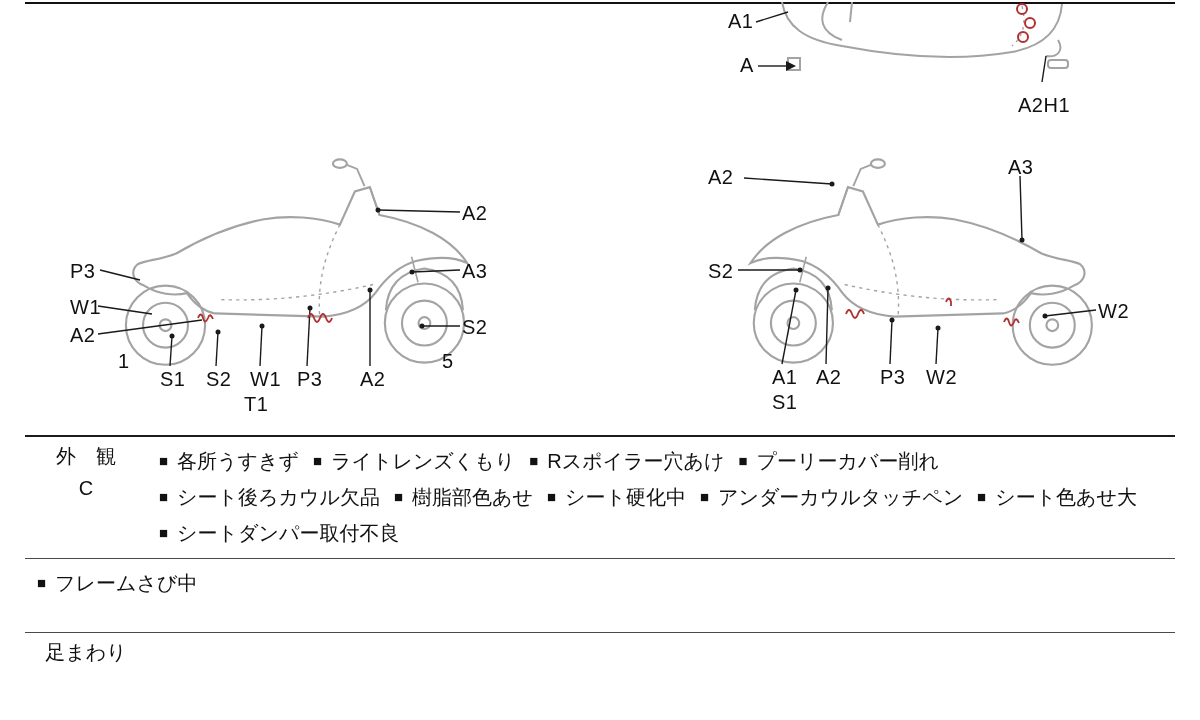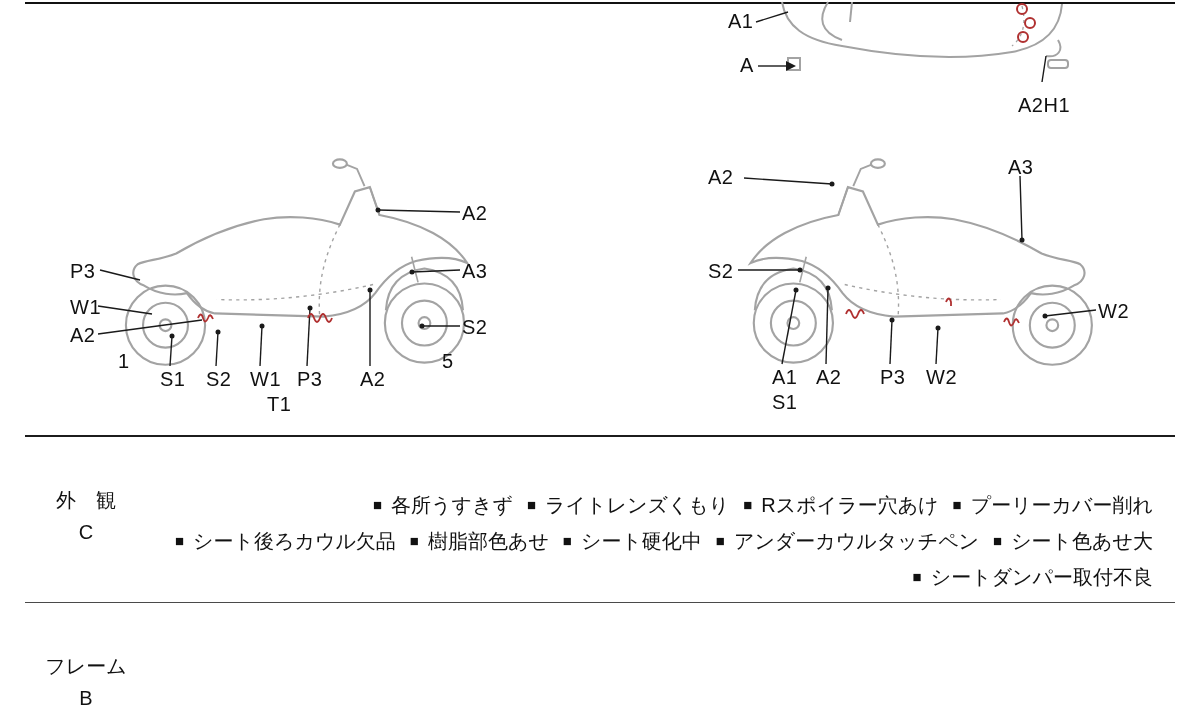--- a/index.html
+++ b/index.html
@@ -13,29 +13,29 @@
   .diagram svg{position:absolute;left:0;top:0;}
   .dlabel{
     position:absolute;font-size:20px;line-height:22px;color:#111;
     white-space:nowrap;letter-spacing:0.5px;text-align:right;
   }
   
   .insp-table{
     position:absolute;left:25px;right:25px;top:435px;
     border-top:2px solid #1c1c1c;
   }
-  .t-row{display:flex;border-bottom:1.5px solid #4a4a4a;align-items:flex-start;margin-top:44px;}
+  .t-row{display:flex;border-bottom:1.5px solid #4a4a4a;align-items:flex-start;}
   .t-row.r0{min-height:108px;}
   .t-row.r1{min-height:78px;}
   .t-row.r2{min-height:73px;}
   .t-row.r3{min-height:60px;border-bottom:none;}
   .t-cat{width:122px;flex:0 0 122px;text-align:center;padding-top:6px;}
   .t-cat-name{font-size:20px;}
   .t-cat-grade{font-size:20px;margin-top:7px;}
-  .t-items{flex:1;padding:7px 8px 6px 12px;font-size:20px;line-height:34px;text-align:right;}
+  .t-items{flex:1;padding:7px 8px 6px 12px;font-size:20px;line-height:34px;}
   .t-item{display:inline;margin-right:14px;white-space:nowrap;}
   .t-item .t-bullet{font-size:15px;margin-right:9px;position:relative;top:-2px;}
 </style>
 </head>
 <body>
 
 <svg width="0" height="0" style="position:absolute">
   <defs>
     <g id="scooter-art" stroke="#a3a3a3" fill="none" stroke-width="2">
       <circle cx="290" cy="160" r="37"></circle>
@@ -126,21 +126,21 @@
       <path d="M 248,168 q 3,-8 6,0 q 3,8 6,0 q 3,-8 6,0 q 3,8 6,0"></path>
     </g>
   </svg>
   <div class="dlabel" style="left:10px;top:110px">P3</div>
   <div class="dlabel" style="left:10px;top:146px">W1</div>
   <div class="dlabel" style="left:10px;top:174px">A2</div>
   <div class="dlabel" style="left:58px;top:200px">1</div>
   <div class="dlabel" style="left:100px;top:218px">S1</div>
   <div class="dlabel" style="left:146px;top:218px">S2</div>
   <div class="dlabel" style="left:190px;top:218px">W1</div>
-  <div class="dlabel" style="left:207px;top:243px">T1</div>
+  <div class="dlabel" style="left:184px;top:243px">T1</div>
   <div class="dlabel" style="left:237px;top:218px">P3</div>
   <div class="dlabel" style="left:300px;top:218px">A2</div>
   <div class="dlabel" style="left:382px;top:200px">5</div>
   <div class="dlabel" style="left:402px;top:52px">A2</div>
   <div class="dlabel" style="left:402px;top:110px">A3</div>
   <div class="dlabel" style="left:402px;top:166px">S2</div>
 </div>
 
 <div class="diagram" style="left:700px;top:140px;width:470px;height:275px">
   <svg width="470" height="275" viewBox="0 0 470 275">
@@ -186,24 +186,21 @@
 
 <div class="insp-table">
     <div class="t-row r0">
       <div class="t-cat">
         <div class="t-cat-name">外　観</div>
         <div class="t-cat-grade">C</div>
       </div>
       <div class="t-items"><span class="t-item"><span class="t-bullet">■</span><span class="t-item-text">各所うすきず</span></span><span class="t-item"><span class="t-bullet">■</span><span class="t-item-text">ライトレンズくもり</span></span><span class="t-item"><span class="t-bullet">■</span><span class="t-item-text">Rスポイラー穴あけ</span></span><span class="t-item"><span class="t-bullet">■</span><span class="t-item-text">プーリーカバー削れ</span></span><span class="t-item"><span class="t-bullet">■</span><span class="t-item-text">シート後ろカウル欠品</span></span><span class="t-item"><span class="t-bullet">■</span><span class="t-item-text">樹脂部色あせ</span></span><span class="t-item"><span class="t-bullet">■</span><span class="t-item-text">シート硬化中</span></span><span class="t-item"><span class="t-bullet">■</span><span class="t-item-text">アンダーカウルタッチペン</span></span><span class="t-item"><span class="t-bullet">■</span><span class="t-item-text">シート色あせ大</span></span><span class="t-item"><span class="t-bullet">■</span><span class="t-item-text">シートダンパー取付不良</span></span></div>
     </div>
     <div class="t-row r2">
-      <div class="t-cat">
-        <div class="t-cat-name">フレーム</div>
-        <div class="t-cat-grade">B</div>
-      </div>
+      <div class="t-items"><span class="t-item"><span class="t-bullet">■</span><span class="t-item-text">フレームさび中</span></span></div>
     </div>
     <div class="t-row r3">
       <div class="t-cat">
         <div class="t-cat-name">足まわり</div>
         <div class="t-cat-grade"></div>
       </div>
       <div class="t-items"></div>
     </div>
   </div>
 

